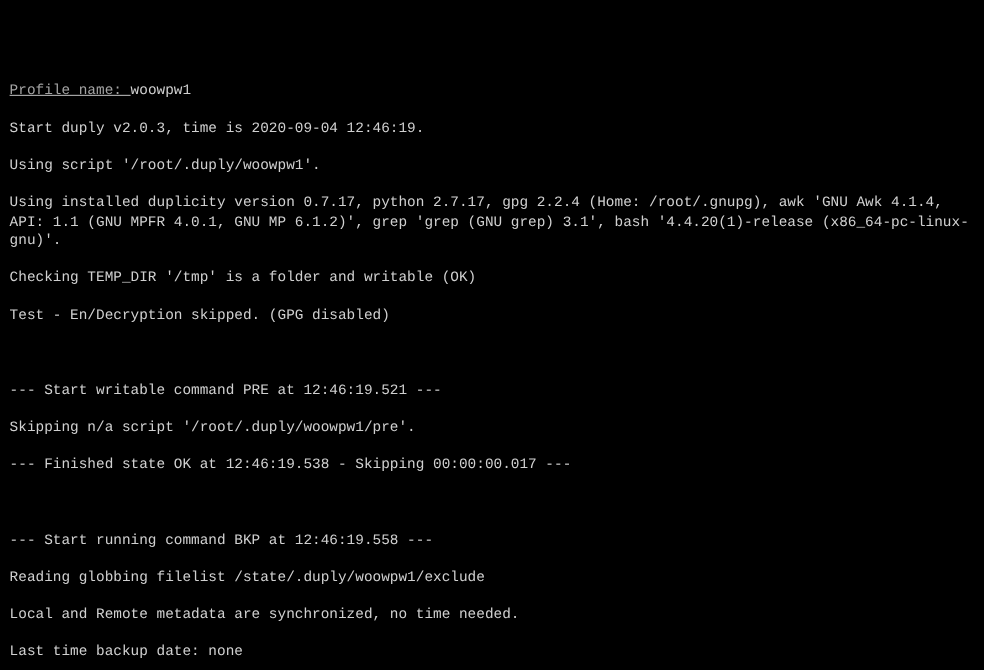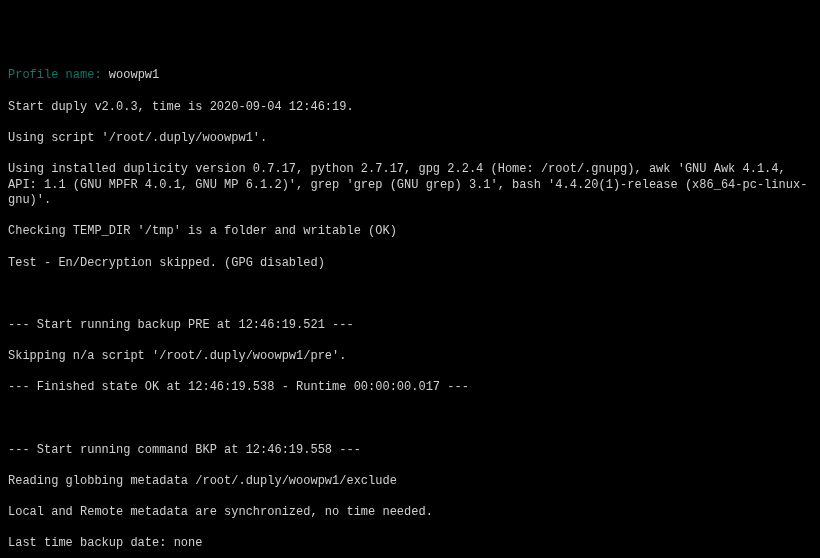--- a/index.html
+++ b/index.html
@@ -8,41 +8,41 @@
       color: #d0d0d0;
       font-family: "Courier New", Courier, monospace;
       font-size: 12px;
       line-height: 1.3;
       padding: 6px 8px;
       width: 820px;
       height: 558px;
       overflow: hidden;
       white-space: pre-wrap;
     }
-    .profile-label { color: #0f766e; }
+    .profile-label { color: #a3a3a3; text-decoration: underline; }
     .line { display: block; }
   </style>
 </head>
 <body>
 
 
 
 <span class="line"><span class="profile-label">Profile name: </span><span>woowpw1</span></span>
 <span class="line">Start duply v2.0.3, time is 2020-09-04 12:46:19.</span>
 <span class="line">Using script '/root/.duply/woowpw1'.</span>
 <span class="line">Using installed duplicity version 0.7.17, python 2.7.17, gpg 2.2.4 (Home: /root/.gnupg), awk 'GNU Awk 4.1.4, API: 1.1 (GNU MPFR 4.0.1, GNU MP 6.1.2)', grep 'grep (GNU grep) 3.1', bash '4.4.20(1)-release (x86_64-pc-linux-gnu)'.</span>
 <span class="line">Checking TEMP_DIR '/tmp' is a folder and writable (OK)</span>
 <span class="line">Test - En/Decryption skipped. (GPG disabled)</span>
 <span class="line"> </span>
-<span class="line">--- Start running backup PRE at 12:46:19.521 ---</span>
+<span class="line">--- Start writable command PRE at 12:46:19.521 ---</span>
 <span class="line">Skipping n/a script '/root/.duply/woowpw1/pre'.</span>
-<span class="line">--- Finished state OK at 12:46:19.538 - Runtime 00:00:00.017 ---</span>
+<span class="line">--- Finished state OK at 12:46:19.538 - Skipping 00:00:00.017 ---</span>
 <span class="line"> </span>
 <span class="line">--- Start running command BKP at 12:46:19.558 ---</span>
-<span class="line">Reading globbing metadata /root/.duply/woowpw1/exclude</span>
+<span class="line">Reading globbing filelist /state/.duply/woowpw1/exclude</span>
 <span class="line">Local and Remote metadata are synchronized, no time needed.</span>
 <span class="line">Last time backup date: none</span>
 
 
 
 
 
 
 
 

